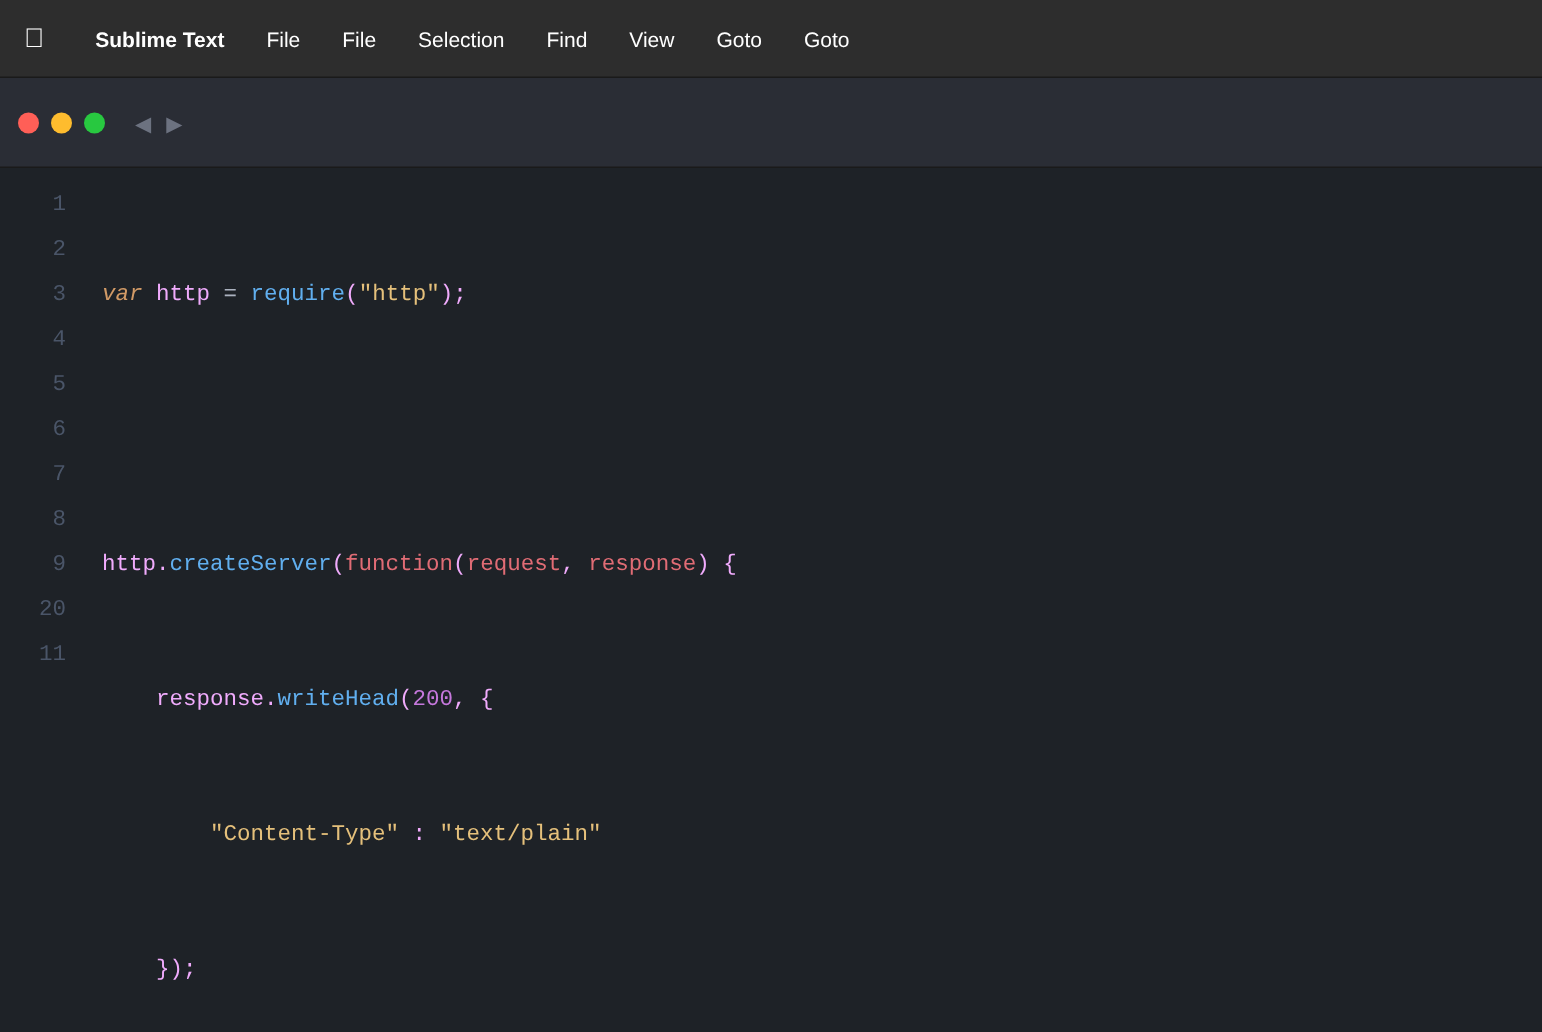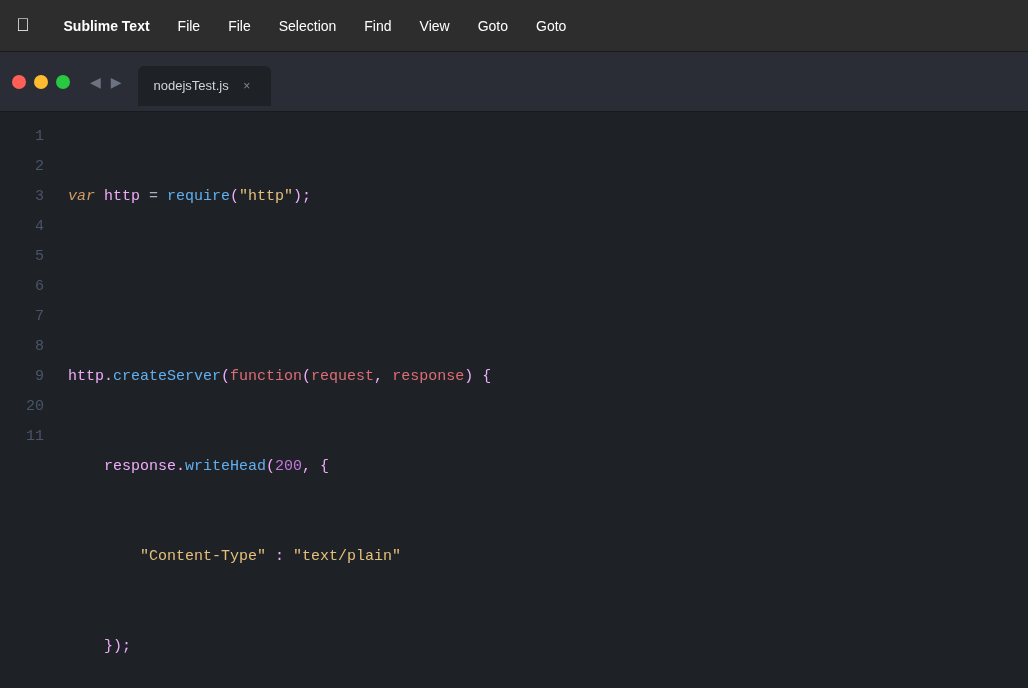--- a/index.html
+++ b/index.html
@@ -179,24 +179,20 @@
 
 <div class="title-bar">
   <div class="traffic-lights">
     <div class="traffic-light close"></div>
     <div class="traffic-light minimize"></div>
     <div class="traffic-light maximize"></div>
   </div>
   <div class="nav-arrows">
     <span class="nav-arrow">◀</span>
     <span class="nav-arrow">▶</span>
-  </div>
-  <div class="tab">
-    <span class="tab-name">nodejsTest.js</span>
-    <span class="tab-close">×</span>
   </div>
 </div>
 
 <div class="editor">
   <div class="line-numbers">
     <span>1</span><br>
     <span>2</span><br>
     <span>3</span><br>
     <span>4</span><br>
     <span>5</span><br>

